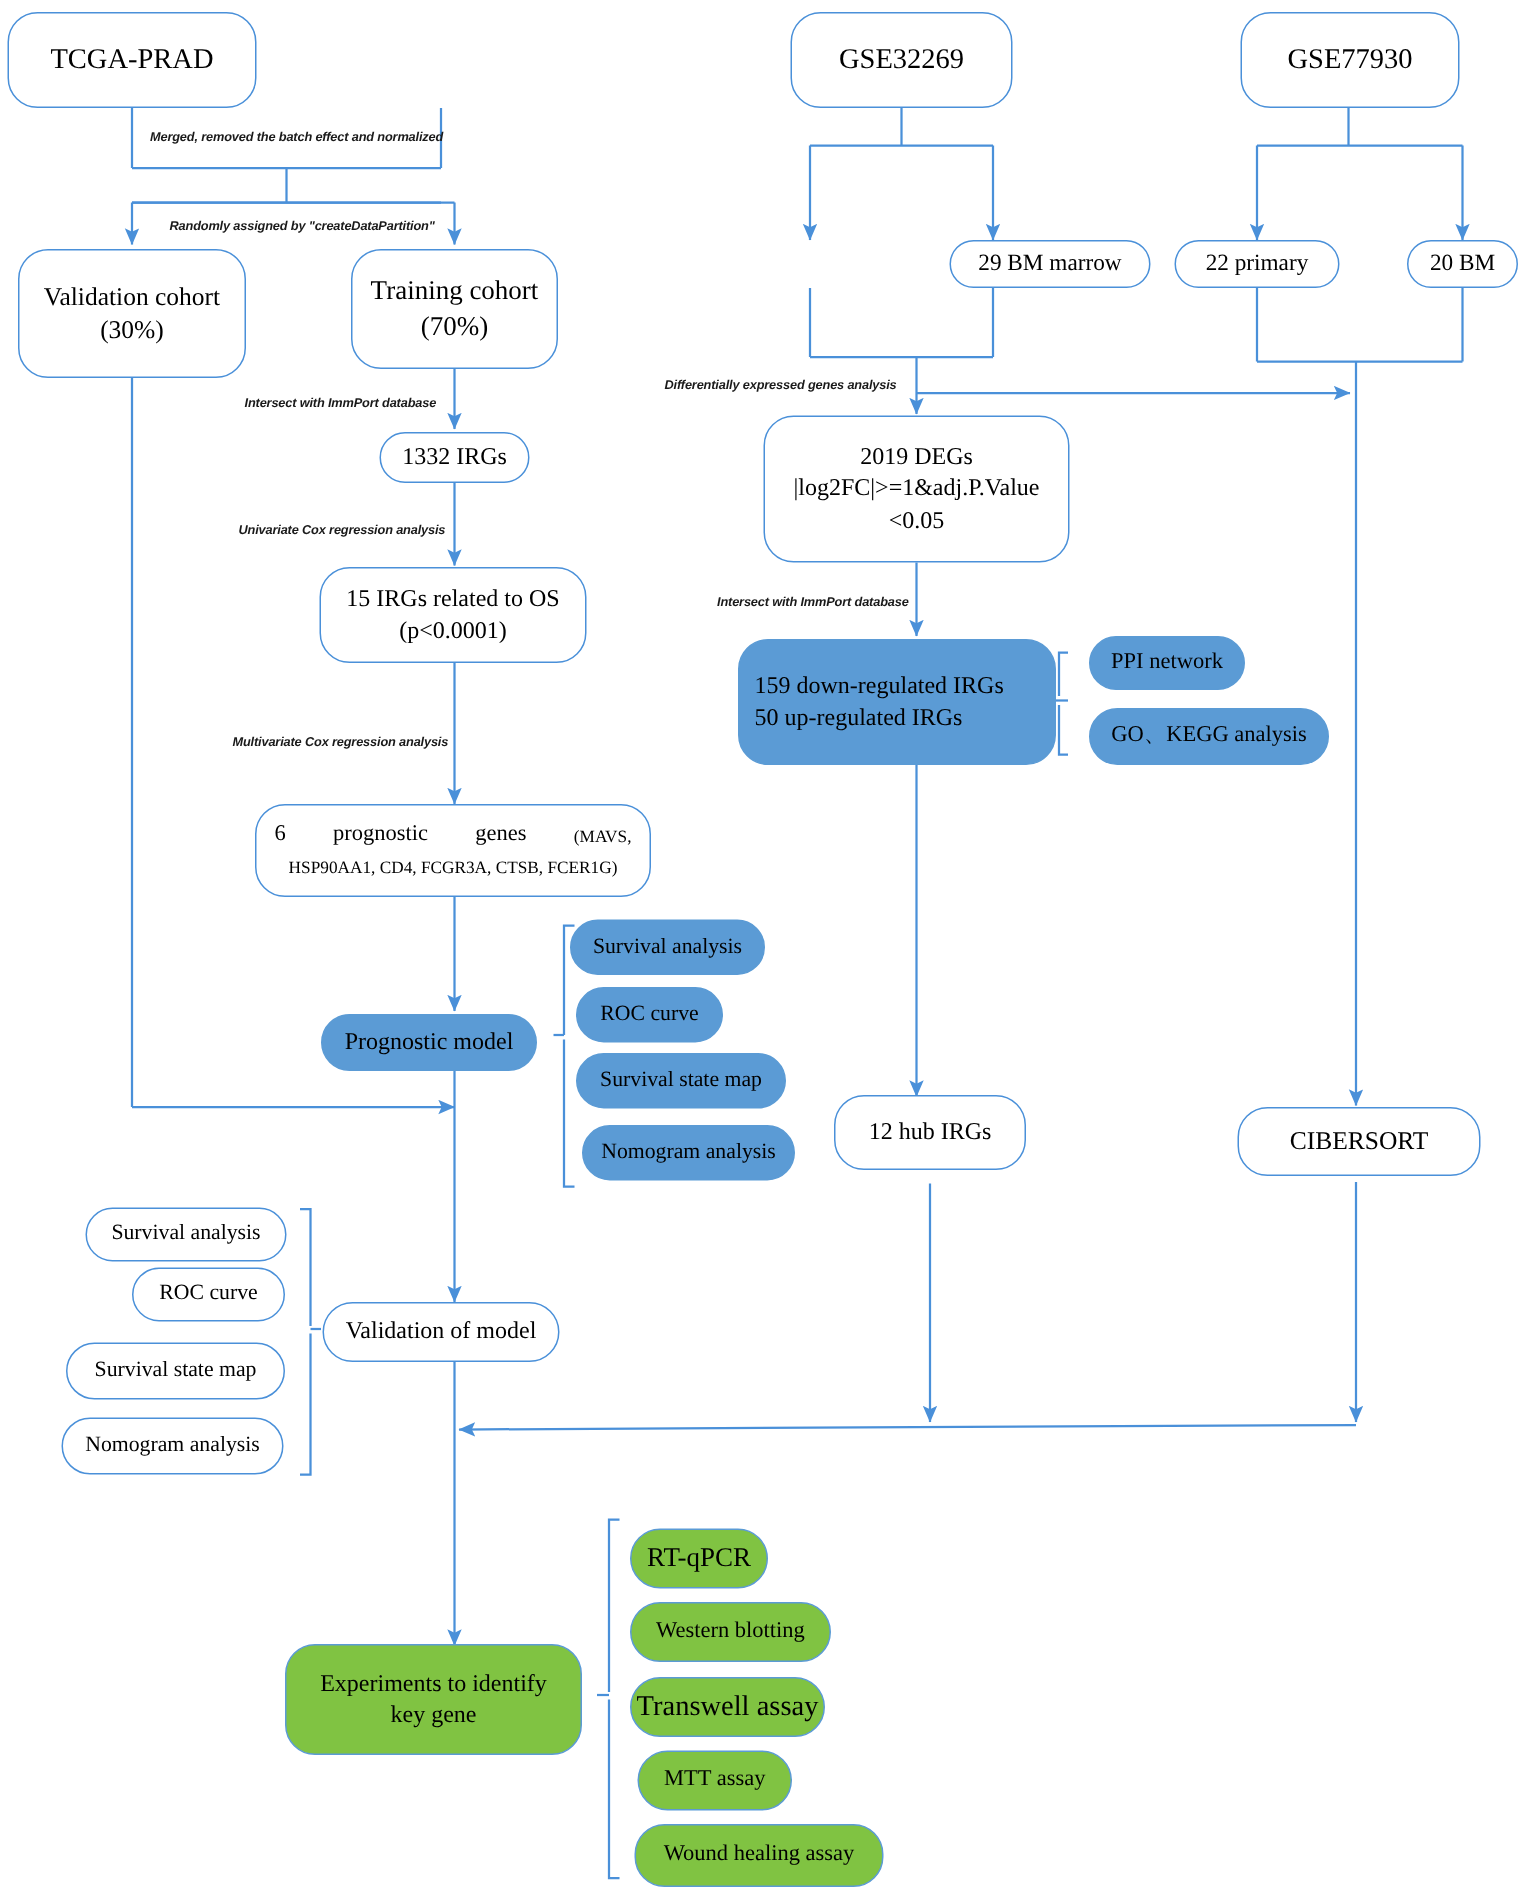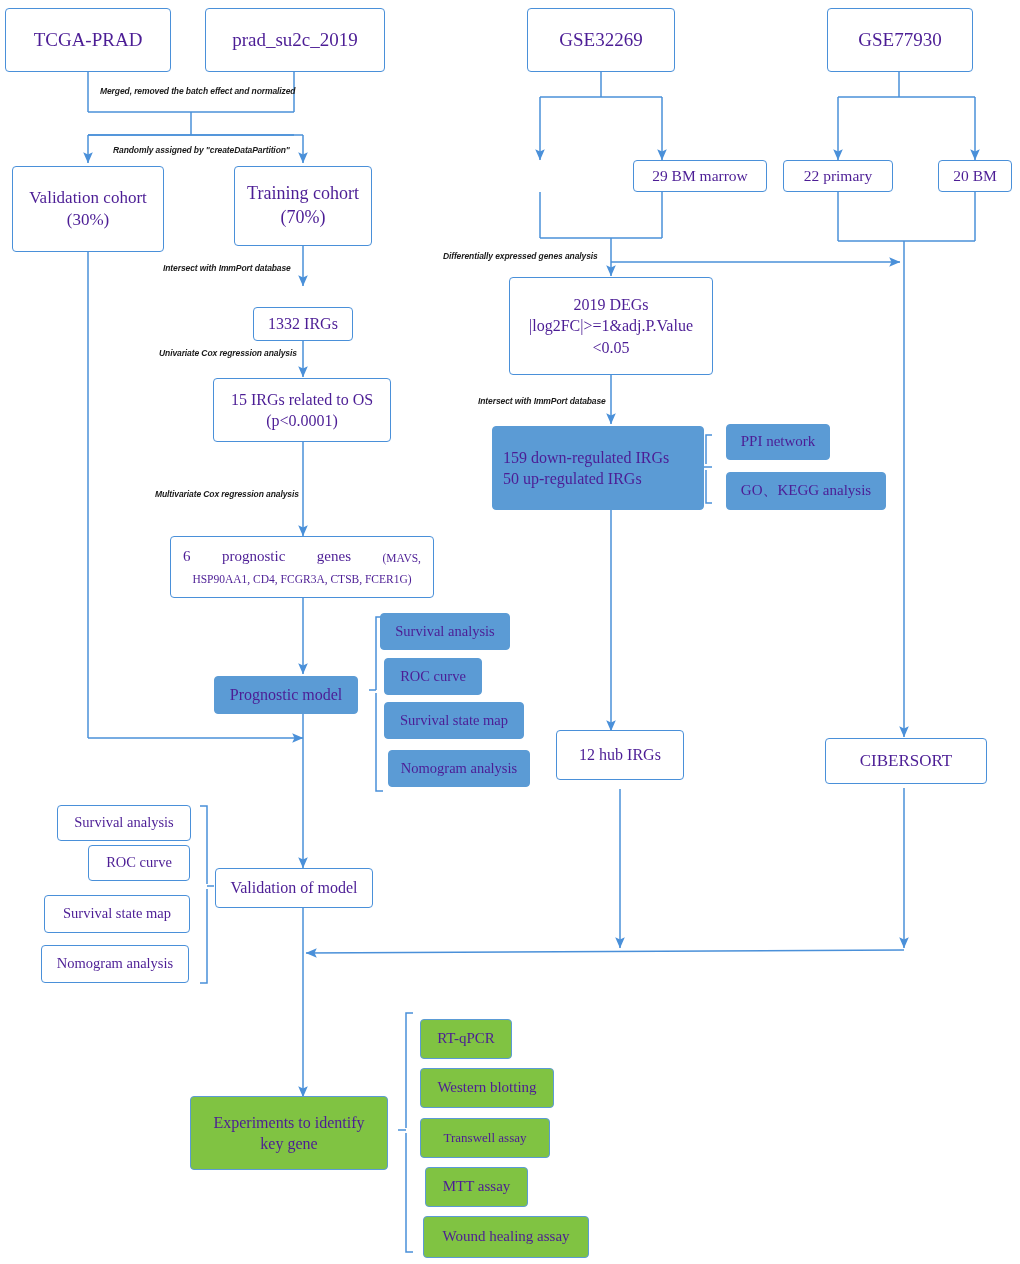--- a/index.html
+++ b/index.html
@@ -27,23 +27,23 @@
     pointer-events: none;
   }
   .node {
     position: absolute;
     box-sizing: border-box;
     display: flex;
     flex-direction: column;
     align-items: center;
     justify-content: center;
     text-align: center;
-    border-radius: 4px;
+    border-radius: 20px;
     line-height: 1.32;
-    color: #4c1d95;
+    color: #000000;
     font-family: "Liberation Serif", "DejaVu Serif", serif;
   }
   .node.outline {
     background: #ffffff;
     border: 1.6px solid #4a90d9;
   }
   .node.fill-blue {
     background: #5b9bd5;
     border: 1.2px solid #5b9bd5;
   }
@@ -173,23 +173,20 @@
       <path d="M413,1013 L406,1013 L406,1128"></path>
       <path d="M406,1130 L398,1130"></path>
       <path d="M413,1252 L406,1252 L406,1133"></path>
     </g>
   </svg>
 
   <div class="node outline" style="left:5px; top:8px; width:166px; height:64px; font-size:19px;">
     <span>TCGA-PRAD</span>
   </div>
 
-  <div class="node outline" style="left:205px; top:8px; width:180px; height:64px; font-size:19px;">
-    <span>prad_su2c_2019</span>
-  </div>
 
   <div class="node outline" style="left:527px; top:8px; width:148px; height:64px; font-size:19px;">
     <span>GSE32269</span>
   </div>
 
   <div class="node outline" style="left:827px; top:8px; width:146px; height:64px; font-size:19px;">
     <span>GSE77930</span>
   </div>
 
   <div class="label" style="left:100px; top:86px;">Merged, removed the batch effect and normalized</div>
@@ -222,21 +219,21 @@
   <div class="label" style="left:163px; top:263px;">Intersect with ImmPort database</div>
 
   <div class="label" style="left:159px; top:348px;">Univariate Cox regression analysis</div>
 
   <div class="label" style="left:155px; top:489px;">Multivariate Cox regression analysis</div>
 
   <div class="label" style="left:443px; top:251px;">Differentially expressed genes analysis</div>
 
   <div class="label" style="left:478px; top:396px;">Intersect with ImmPort database</div>
 
-  <div class="node outline" style="left:253px; top:288px; width:100px; height:34px; font-size:16px;margin-top:19px;">
+  <div class="node outline" style="left:253px; top:288px; width:100px; height:34px; font-size:16px;">
     <span>1332 IRGs</span>
   </div>
 
   <div class="node outline" style="left:213px; top:378px; width:178px; height:64px; font-size:16px;">
     <span>15 IRGs related to OS</span>
     <span class="line2">(p&lt;0.0001)</span>
   </div>
 
   <div class="node outline genes-box" style="left:170px; top:536px; width:264px; height:62px;">
     <div class="genes-row1">
@@ -313,29 +310,29 @@
 
   <div class="node fill-green" style="left:190px; top:1096px; width:198px; height:74px; font-size:16px;">
     <span>Experiments to identify</span>
     <span class="line2">key gene</span>
   </div>
 
   <div class="node outline" style="left:215px; top:868px; width:158px; height:40px; font-size:16px;">
     <span>Validation of model</span>
   </div>
 
-  <div class="node fill-green" style="left:420px; top:1019px; width:92px; height:40px; font-size:15px;">
+  <div class="node fill-green" style="left:420px; top:1019px; width:92px; height:40px; font-size:18px;">
     <span>RT-qPCR</span>
   </div>
 
   <div class="node fill-green" style="left:420px; top:1068px; width:134px; height:40px; font-size:15px;">
     <span>Western blotting</span>
   </div>
 
-  <div class="node fill-green" style="left:420px; top:1118px; width:130px; height:40px; font-size:13px;">
+  <div class="node fill-green" style="left:420px; top:1118px; width:130px; height:40px; font-size:19px;">
     <span>Transwell assay</span>
   </div>
 
   <div class="node fill-green" style="left:425px; top:1167px; width:103px; height:40px; font-size:15px;">
     <span>MTT assay</span>
   </div>
 
   <div class="node fill-green" style="left:423px; top:1216px; width:166px; height:42px; font-size:15px;">
     <span>Wound healing assay</span>
   </div>

